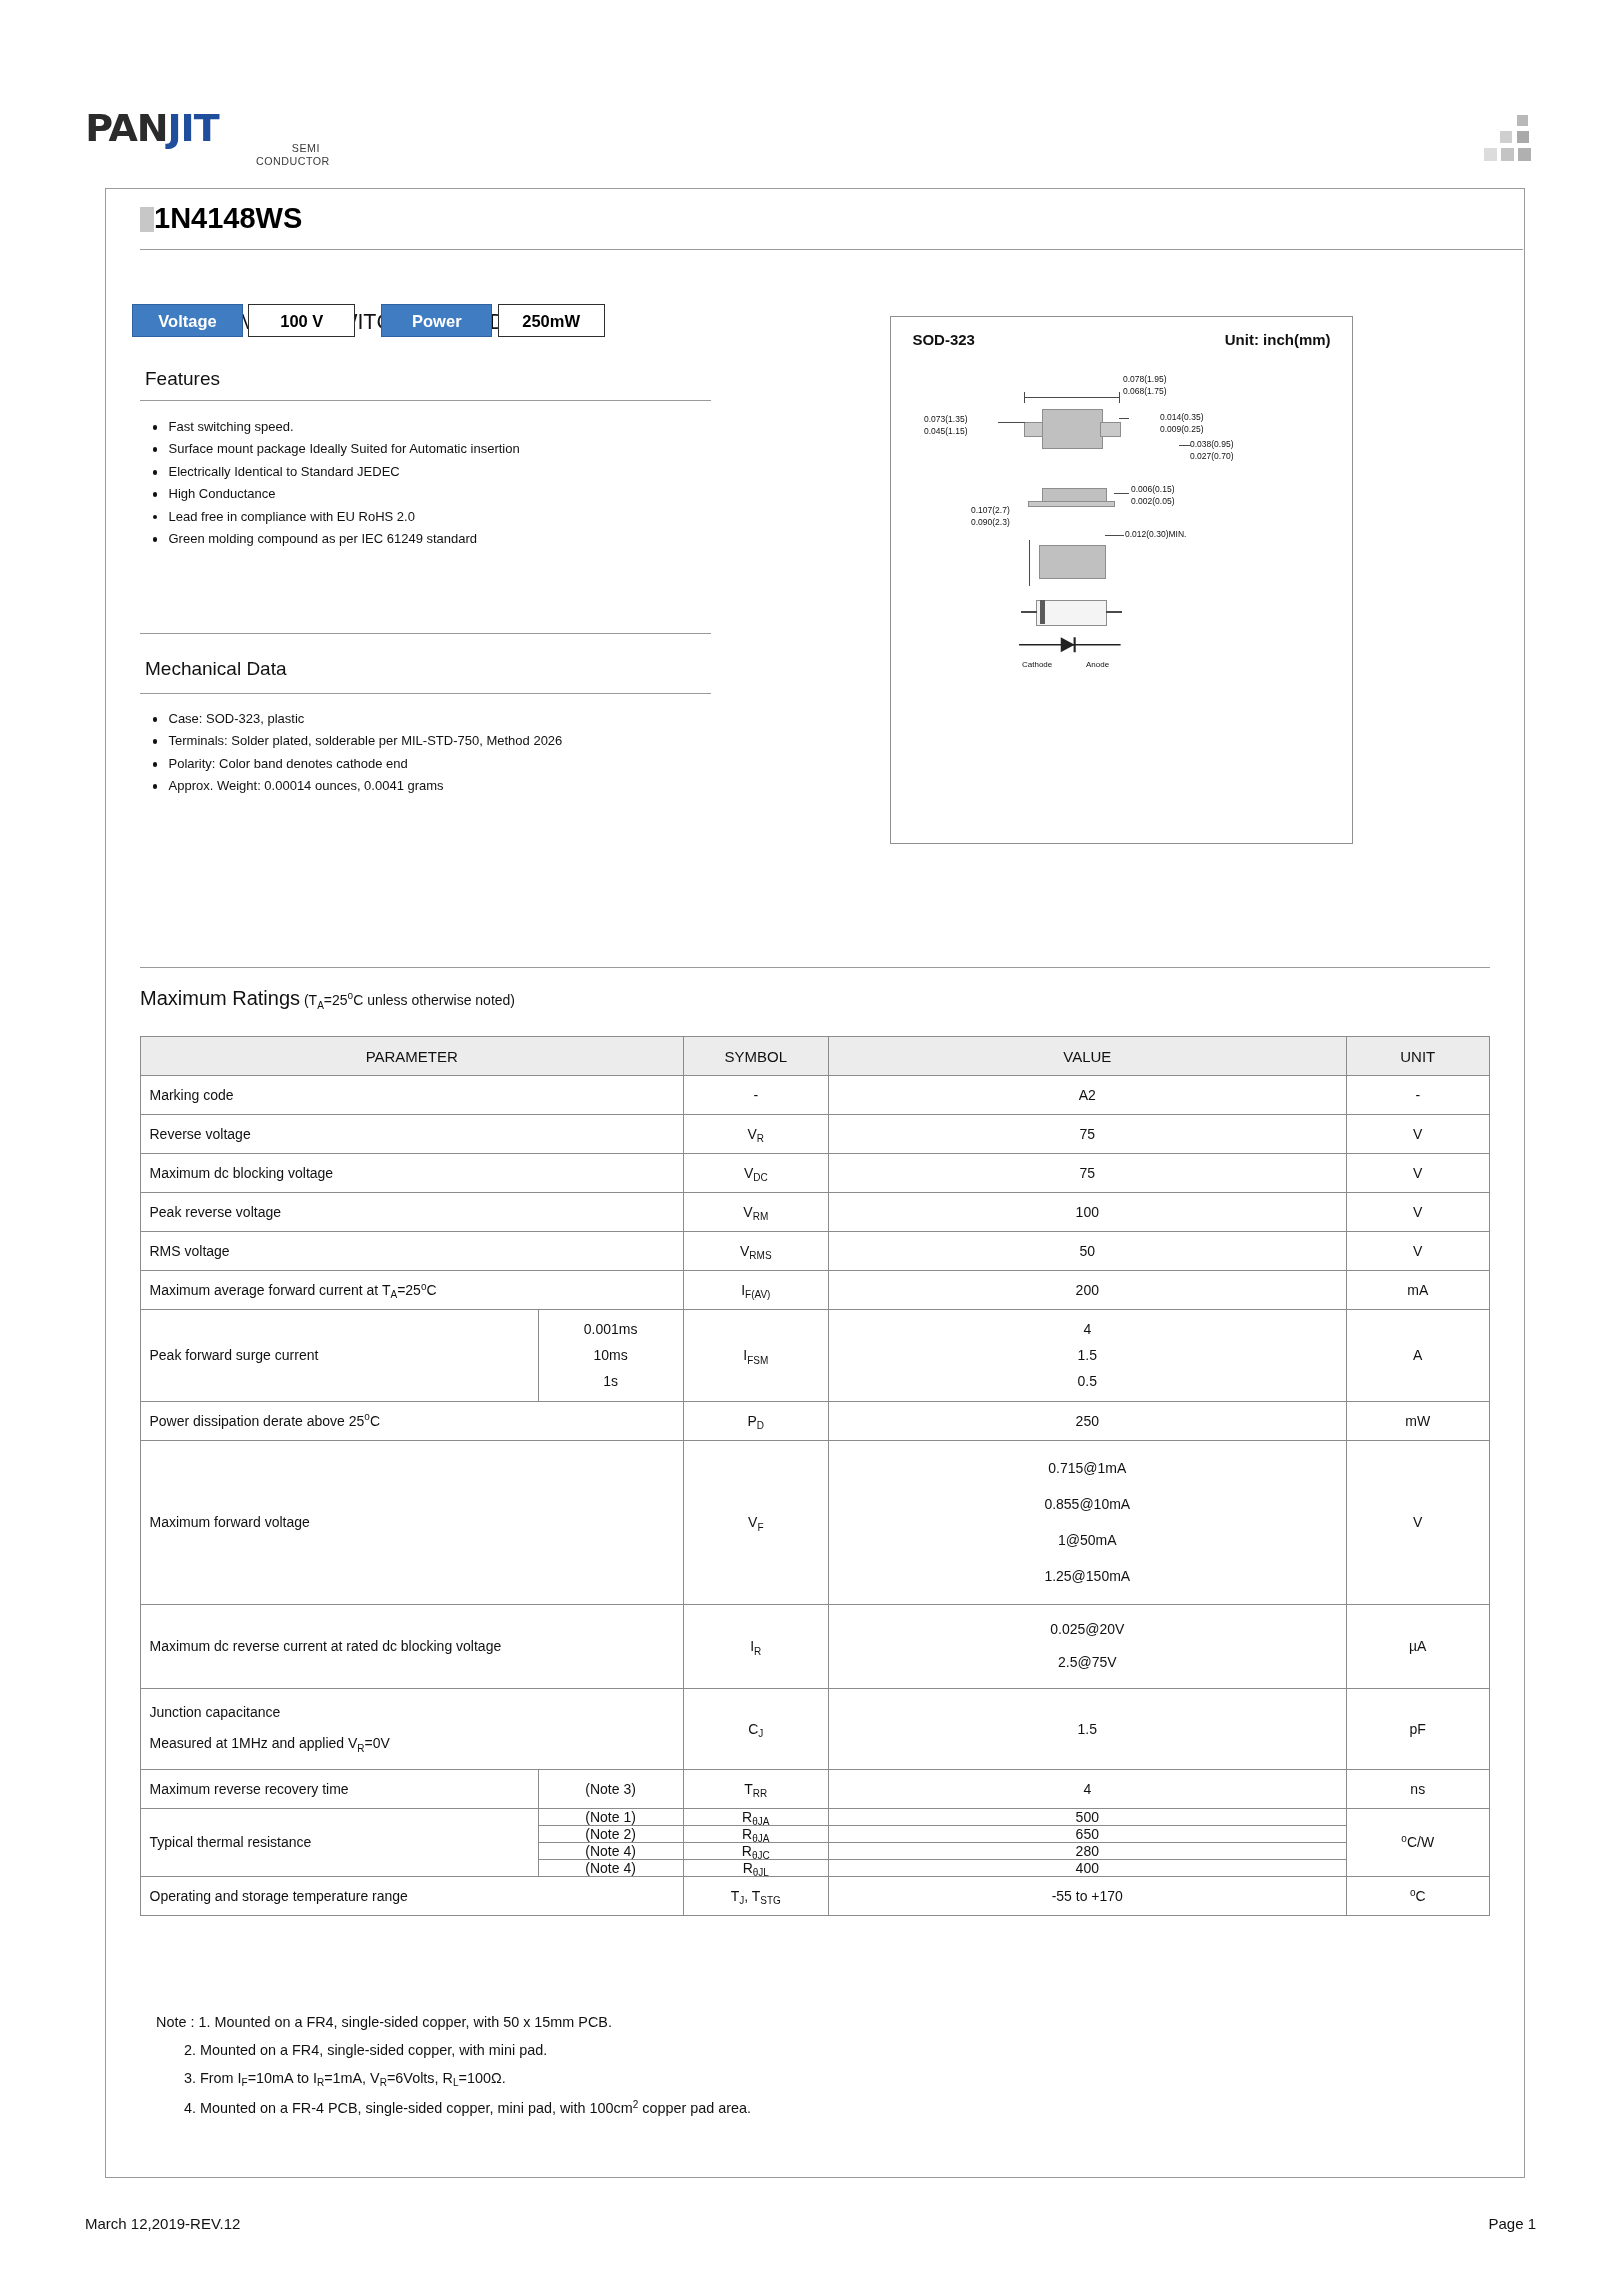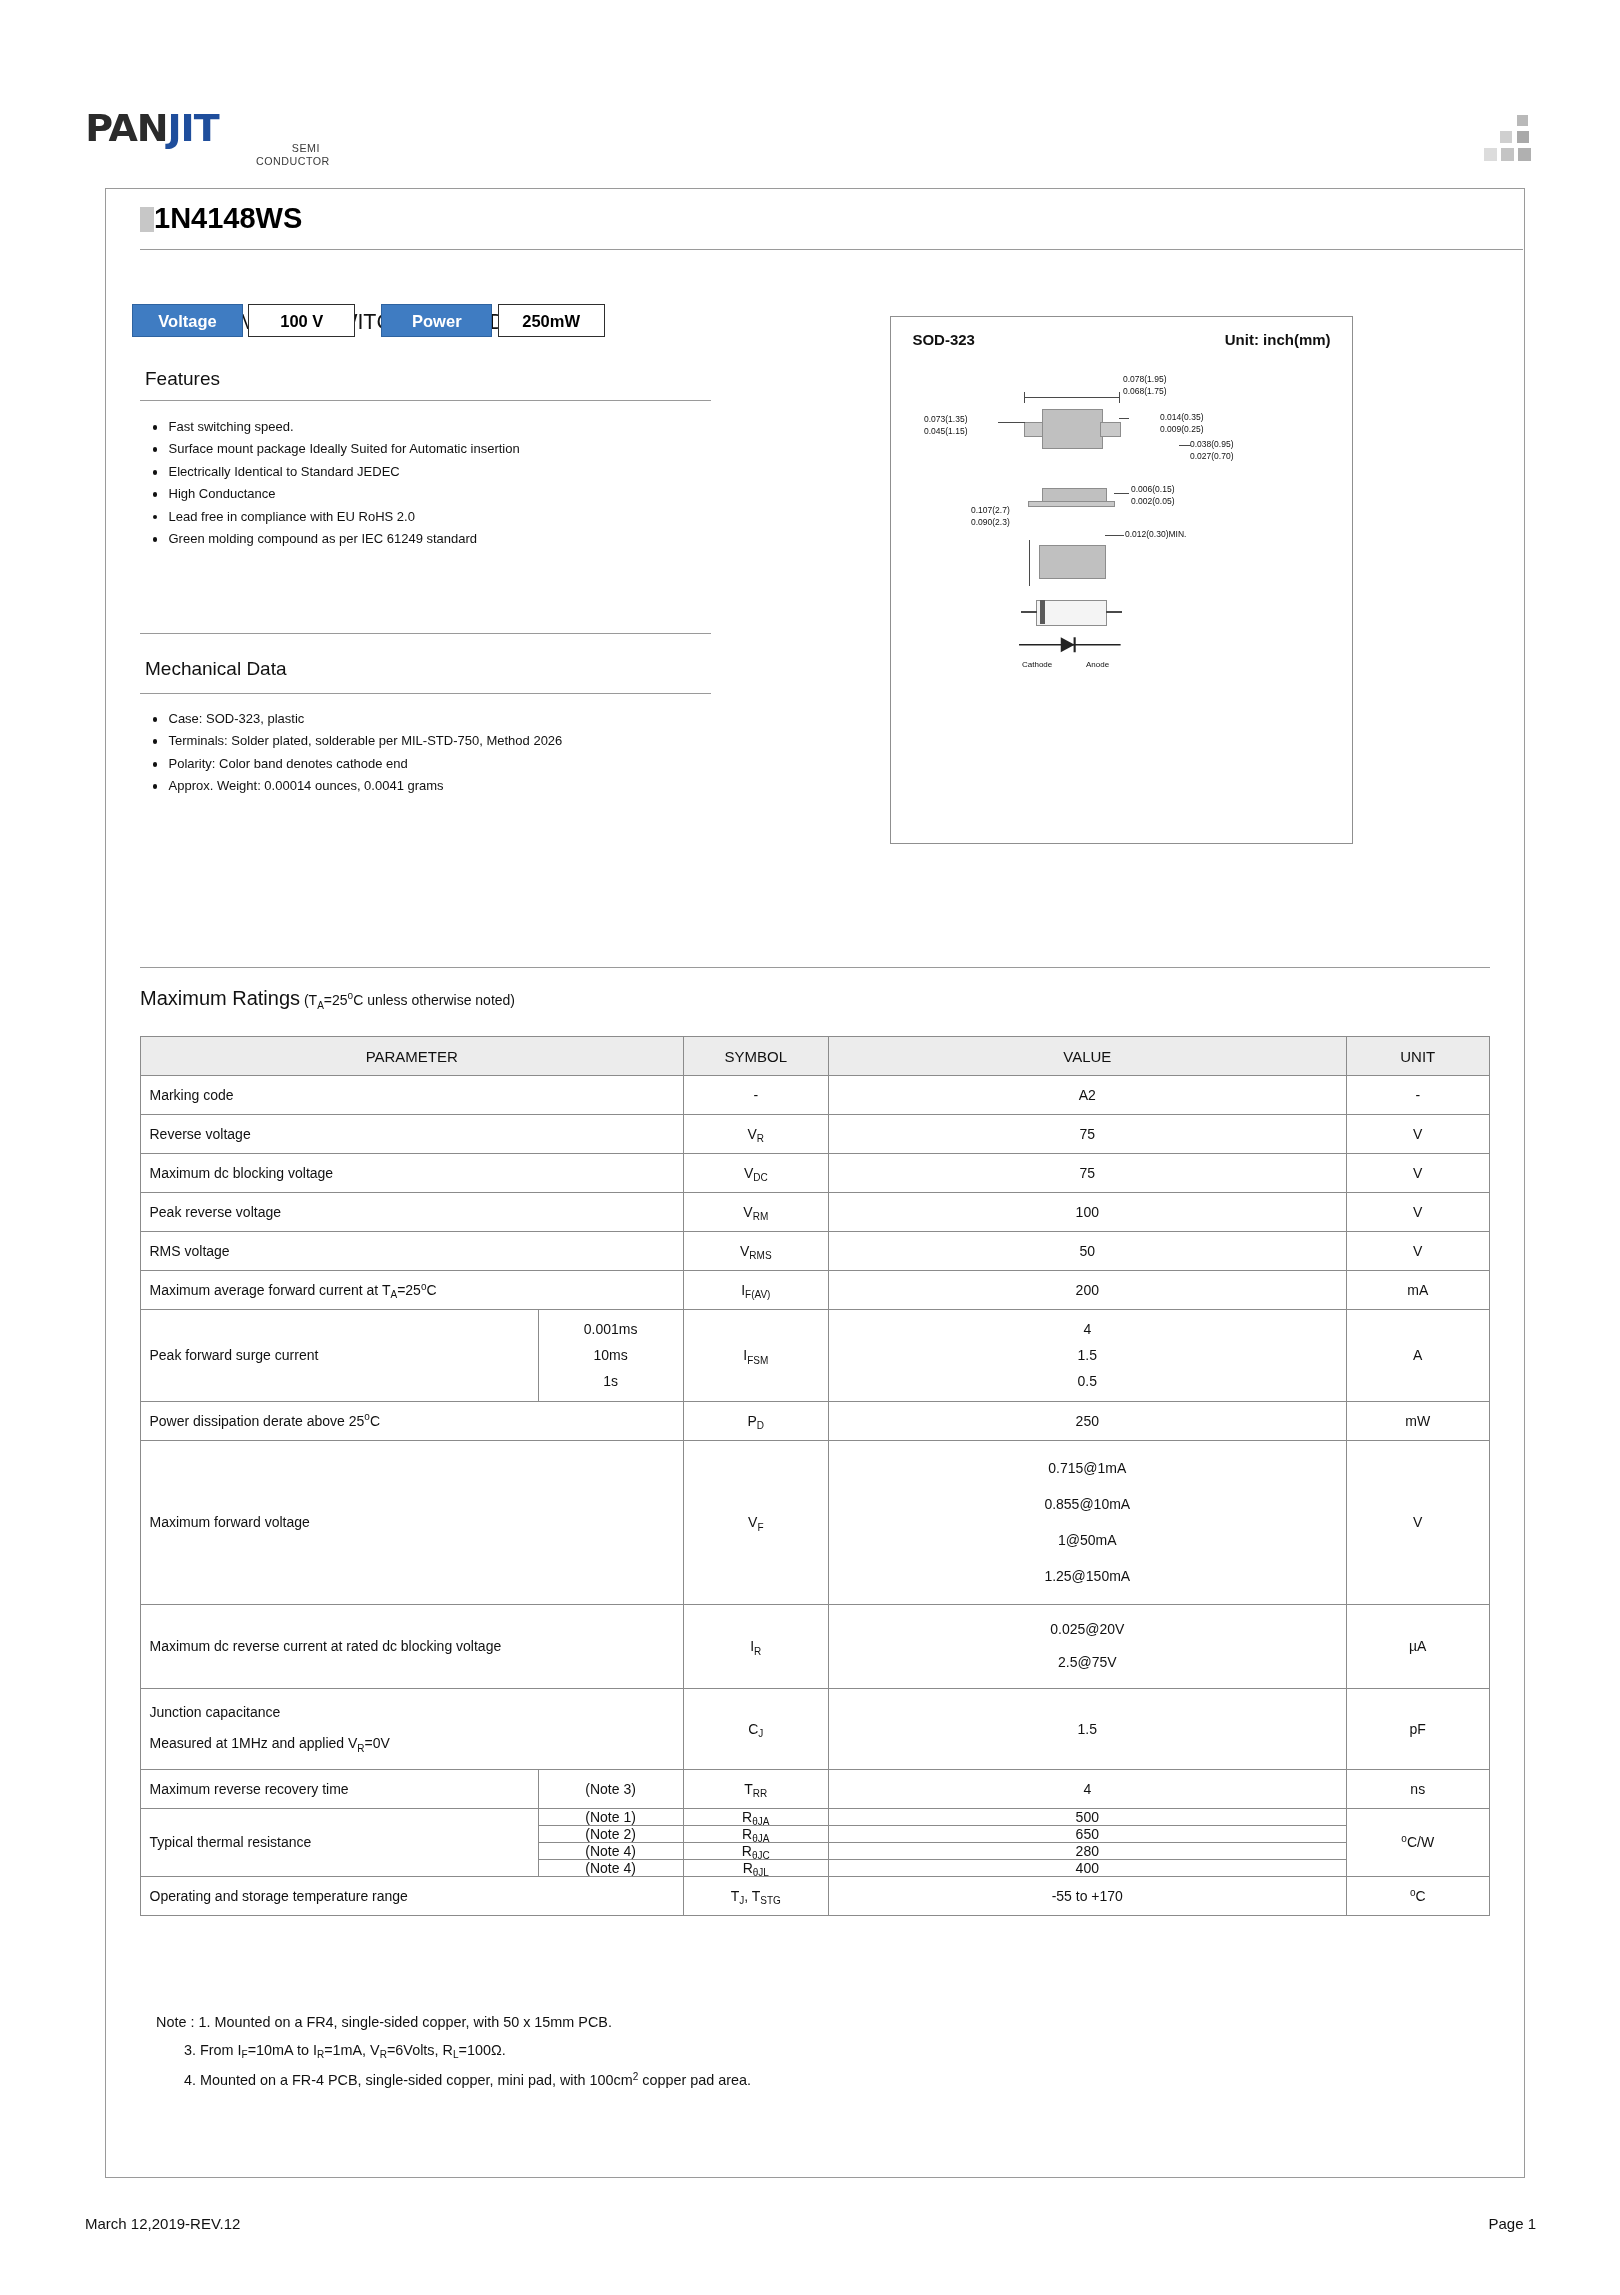--- a/index.html
+++ b/index.html
@@ -531,20 +531,21 @@
       <td class="param" colspan="2">Operating and storage temperature range</td>
       <td class="ctr">T<span class="sub">J</span>, T<span class="sub">STG</span></td>
       <td class="ctr">-55 to +170</td>
       <td class="ctr"><span class="sup">o</span>C</td>
     </tr>
   </tbody>
     </table>
 
   <div class="notes">
     <div>Note : 1. Mounted on a FR4, single-sided copper, with 50 x 15mm PCB.</div>
+    <div class="indent">2. Mounted on a FR4, single-sided copper, with mini pad.</div>
     <div class="indent">3. From I<span class="sub">F</span>=10mA to I<span class="sub">R</span>=1mA, V<span class="sub">R</span>=6Volts, R<span class="sub">L</span>=100Ω.</div>
     <div class="indent">4. Mounted on a FR-4 PCB, single-sided copper, mini pad, with 100cm<span class="sup">2</span> copper pad area.</div>
   </div>
 
   <div class="footer-left">March 12,2019-REV.12</div>
   <div class="footer-right">Page 1</div>
 
 </div>
 
 

